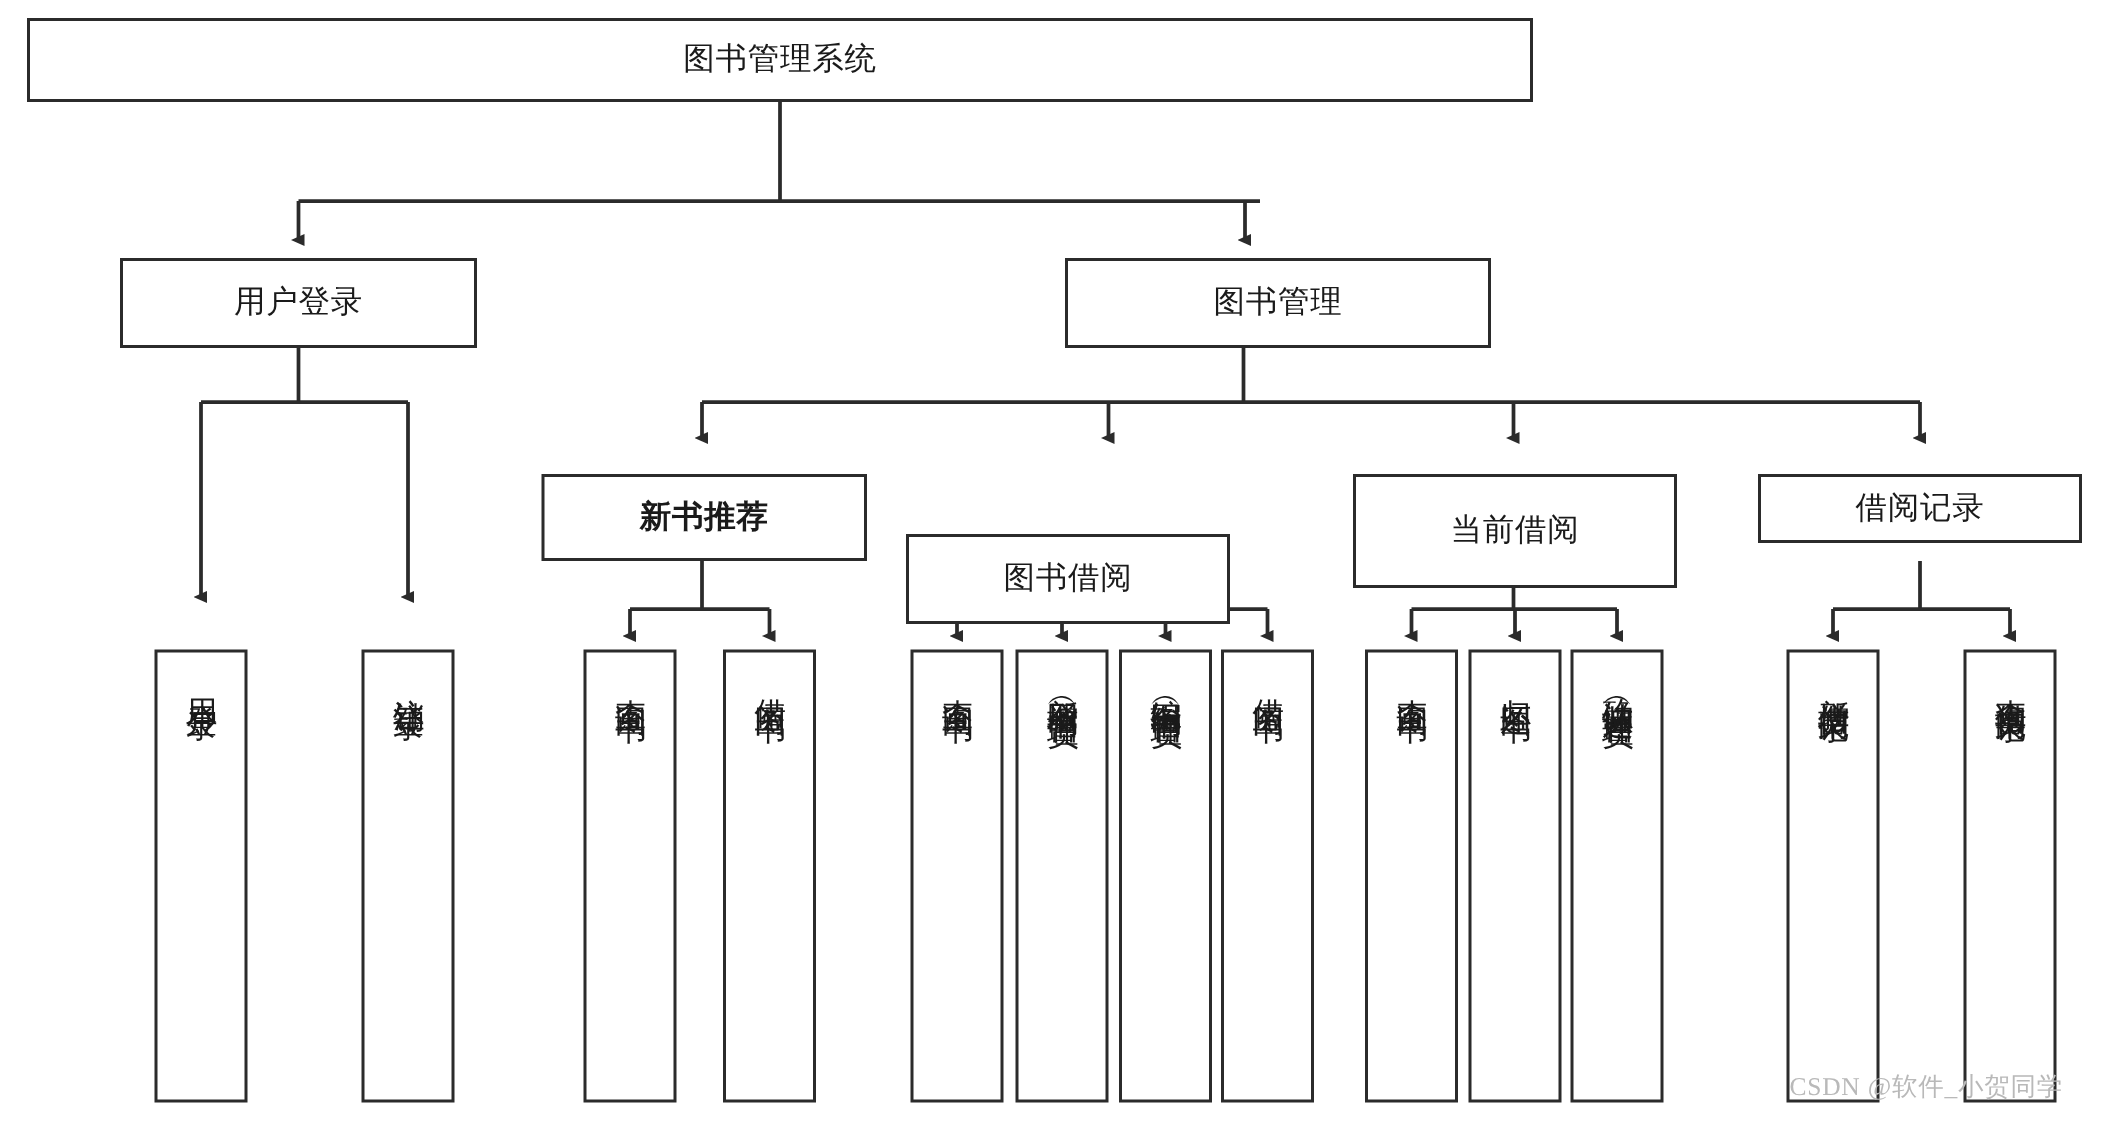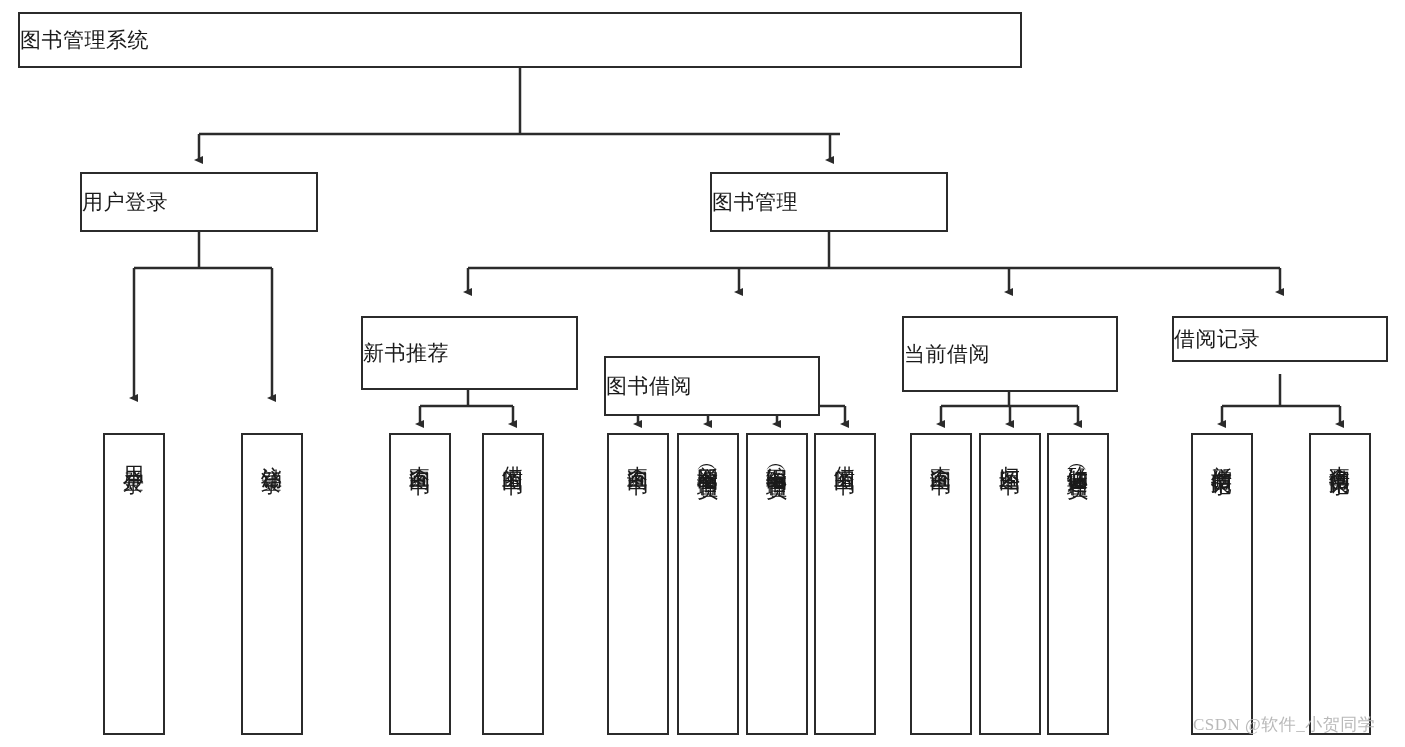--- a/index.html
+++ b/index.html
@@ -25,21 +25,21 @@
     height: 747px;
     pointer-events: none;
   }
   .node {
     position: absolute;
     box-sizing: border-box;
     border: 2px solid #2b2b2b;
     background: #ffffff;
     display: flex;
     align-items: center;
-    justify-content: flex-start;
+    justify-content: center;
     color: #1a1a1a;
   }
   .node .lbl {
     display: block;
     text-align: center;
     line-height: 1.12;
   }
   .node.horiz .lbl {
     font-size: 21px;
     letter-spacing: 0.5px;
@@ -125,25 +125,25 @@
     </g>
   </svg>
 
   <div class="node horiz" style="left:18px; top:12px; width:1004px; height:56px;">
     <span class="lbl">图书管理系统</span>
   </div>
 
   <div class="node horiz" style="left:80px; top:172px; width:238px; height:60px;">
     <span class="lbl">用户登录</span>
   </div>
-  <div class="node horiz" style="left:710px; top:172px; width:238px; height:60px;">
+  <div class="node horiz" style="left:710px; top:172px; width:284px; height:60px;">
     <span class="lbl">图书管理</span>
   </div>
 
-  <div class="node horiz" style="left:361px; top:316px; width:217px; height:74px;">
+  <div class="node horiz" style="left:361px; top:316px; width:217px; height:58px;font-weight:bold;">
     <span class="lbl">新书推荐</span>
   </div>
   <div class="node horiz" style="left:604px; top:316px; width:216px; height:60px;margin-top:40px;">
     <span class="lbl">图书借阅</span>
   </div>
   <div class="node horiz" style="left:902px; top:316px; width:216px; height:76px;">
     <span class="lbl">当前借阅</span>
   </div>
   <div class="node horiz" style="left:1172px; top:316px; width:216px; height:46px;">
     <span class="lbl">借阅记录</span>

